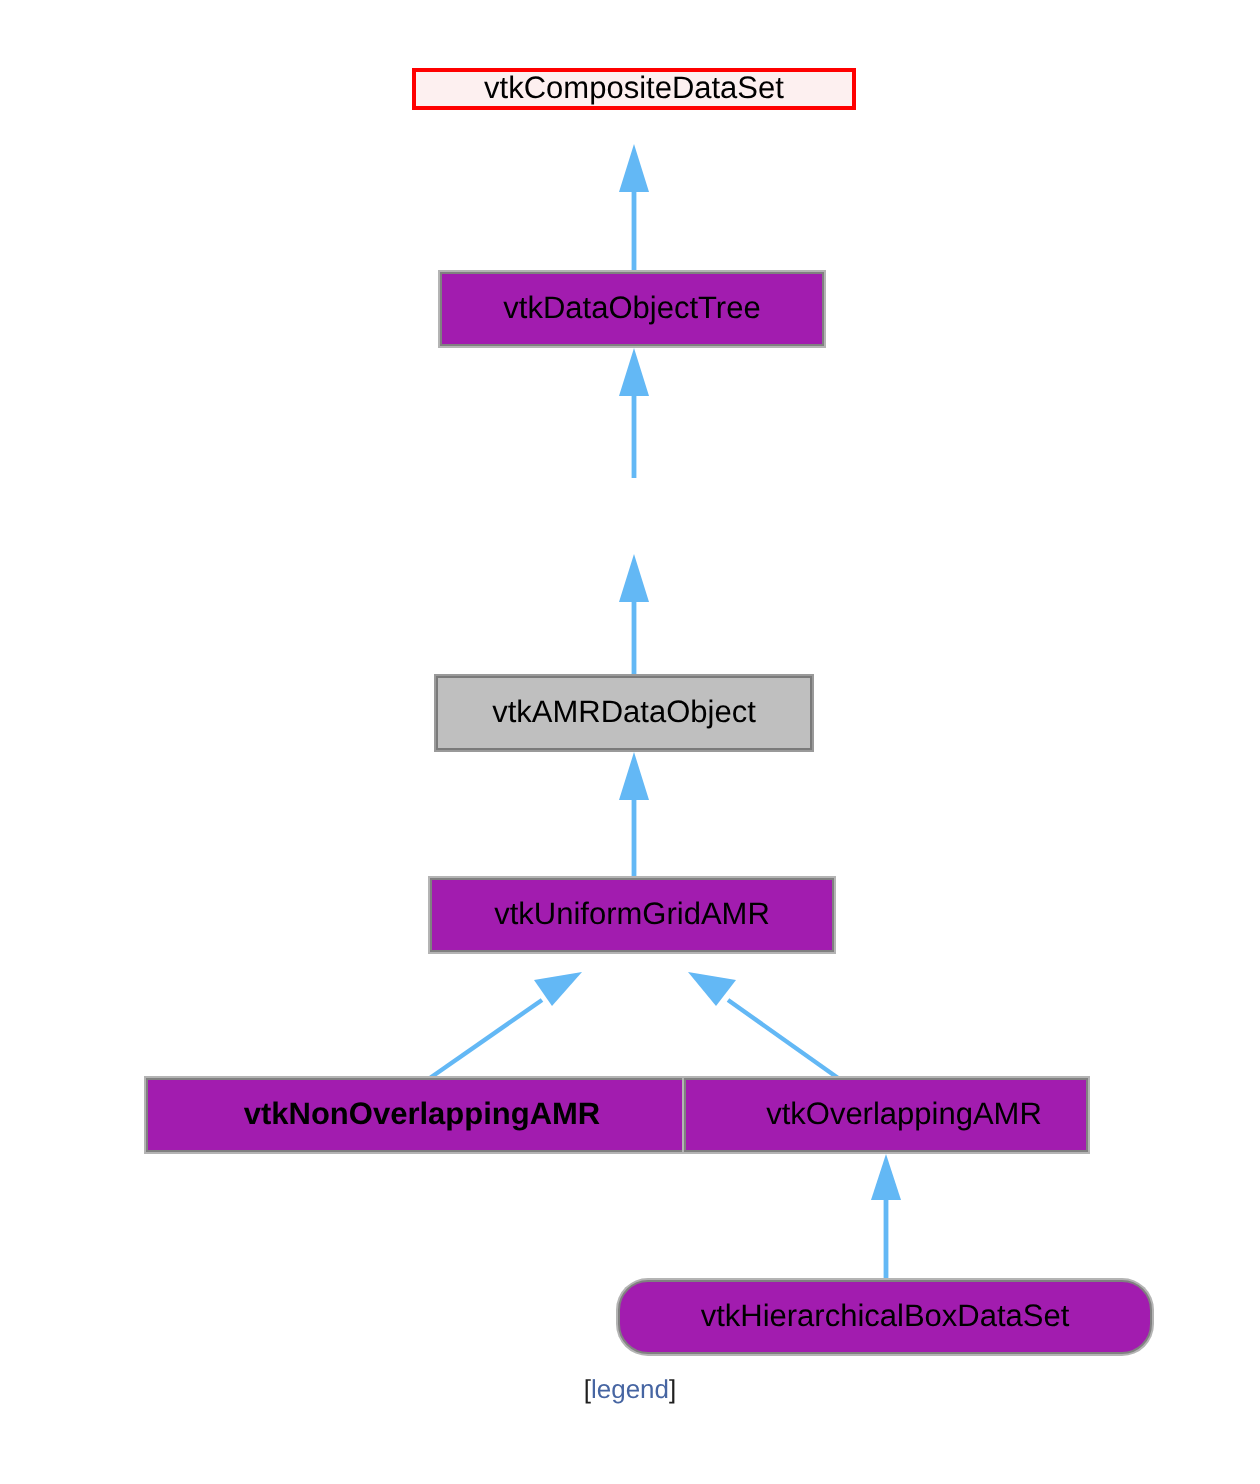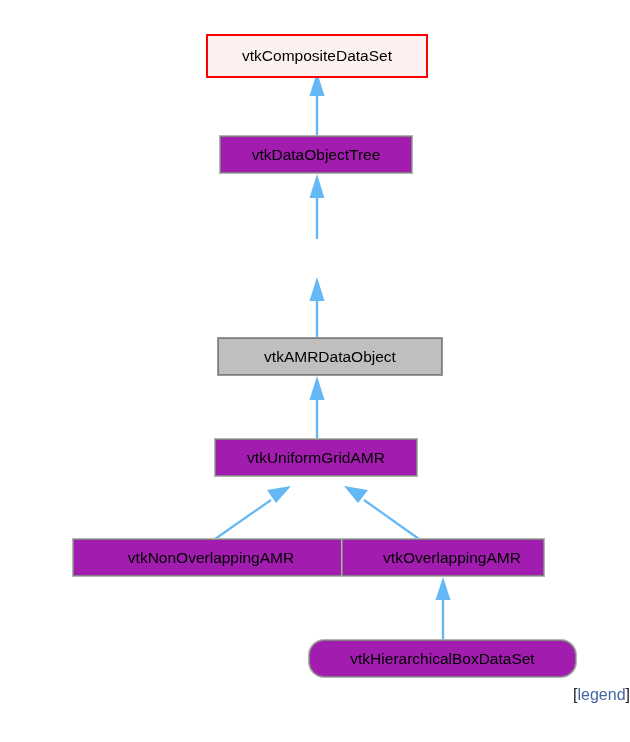--- a/index.html
+++ b/index.html
@@ -57,22 +57,22 @@
   }
   .node-label {
     display: block;
     padding: 0 2px;
   }
   .legend-bar {
     position: absolute;
     left: 0;
     top: 688px;
     width: 630px;
-    text-align: right;
-    font-size: 16px;
+    text-align: center;
+    font-size: 13px;
     line-height: 14px;
     color: #202020;
     font-family: "Liberation Sans", sans-serif;
   }
   .legend-bracket {
     color: #202020;
   }
   .legend-link {
     color: #4665a2;
     text-decoration: none;
@@ -116,38 +116,38 @@
       <polygon points="344,486 358,503 368,490" fill="#63b8f5"></polygon>
     </g>
 
     <g>
       <line x1="443" y1="640" x2="443" y2="600" stroke="#63b8f5" stroke-width="2.4"></line>
       <polygon points="443,577 435.5,600 450.5,600" fill="#63b8f5"></polygon>
     </g>
 
   </svg>
 
-  <div class="node root" style="left:206px; top:34px; width:222px; height:44px;">
+  <div class="node root" style="left:206px; top:34px; width:222px; height:21px;">
     <span class="node-label">vtkCompositeDataSet</span>
   </div>
 
   <div class="node" style="left:220px; top:136px; width:192px; height:37px;">
     <span class="node-label">vtkDataObjectTree</span>
   </div>
 
 
-  <div class="node current" style="left:218px; top:338px; width:224px; height:37px;">
+  <div class="node current" style="left:218px; top:338px; width:188px; height:37px;">
     <span class="node-label">vtkAMRDataObject</span>
   </div>
 
   <div class="node" style="left:215px; top:439px; width:202px; height:37px;">
     <span class="node-label">vtkUniformGridAMR</span>
   </div>
 
-  <div class="node" style="left:73px; top:539px; width:276px; height:37px;">
+  <div class="node" style="left:73px; top:539px; width:276px; height:37px;font-weight:bold;">
     <span class="node-label">vtkNonOverlappingAMR</span>
   </div>
 
   <div class="node" style="left:342px; top:539px; width:202px; height:37px;padding-left:18px;">
     <span class="node-label">vtkOverlappingAMR</span>
   </div>
 
   <div class="node" style="left:309px; top:640px; width:267px; height:37px;border-radius:15px;">
     <span class="node-label">vtkHierarchicalBoxDataSet</span>
   </div>

